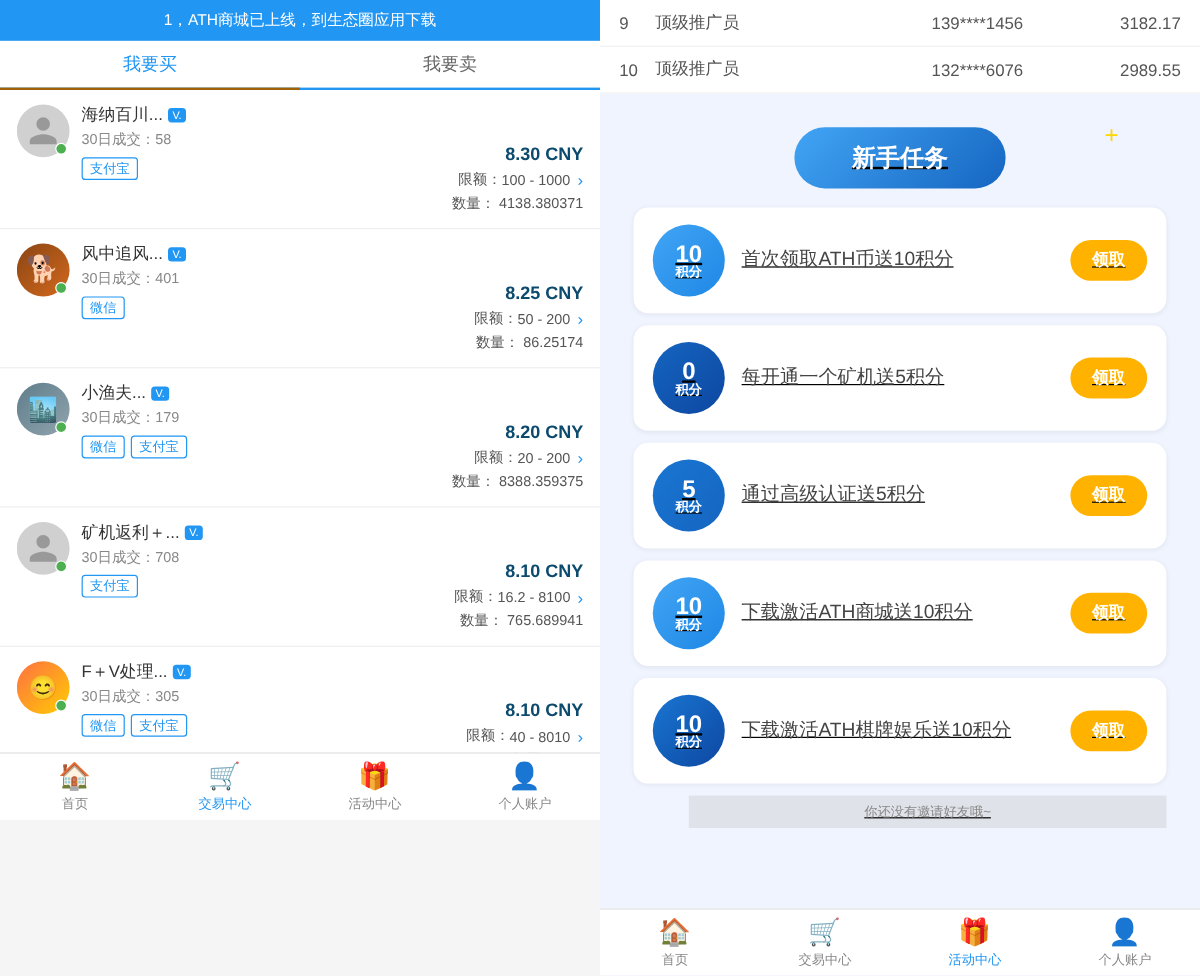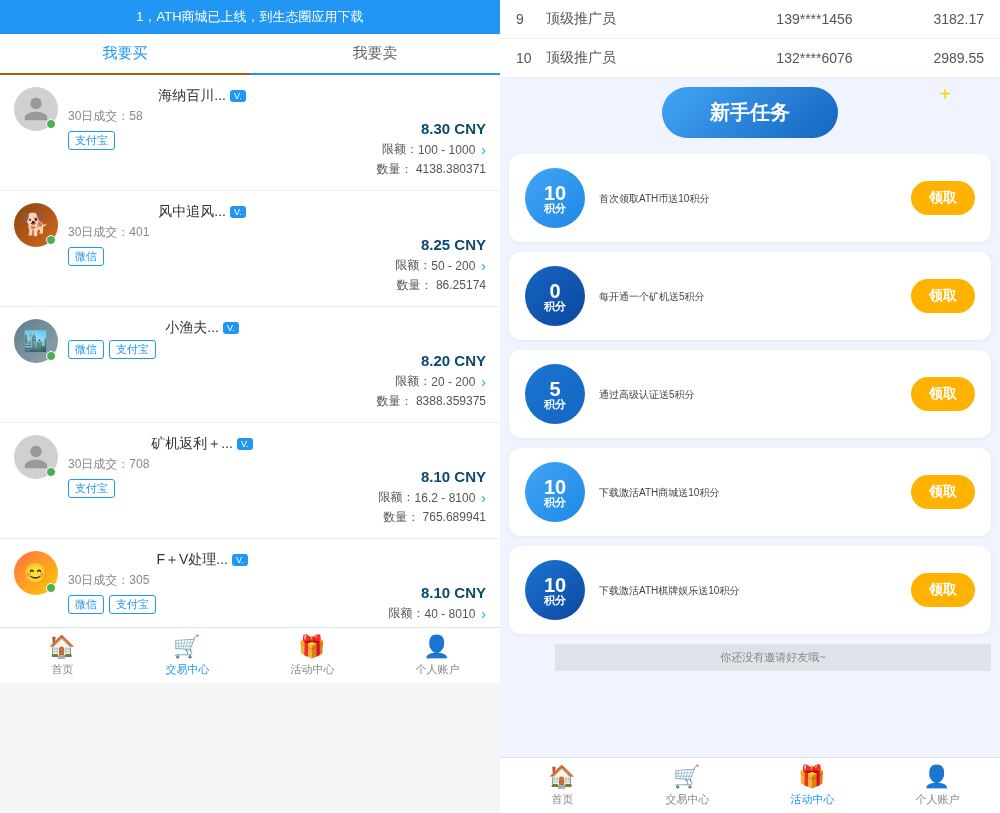--- a/index.html
+++ b/index.html
@@ -93,21 +93,20 @@
     }
 
     .trade-info {
       flex: 1;
     }
 
     .trade-name-row {
       display: flex;
       align-items: center;
       margin-bottom: 3px;
-      justify-content: center;
     }
 
     .trade-name {
       font-size: 14px;
       color: #333;
       font-weight: 500;
     }
 
     .verified-badge {
       background: #2196F3;
@@ -237,22 +236,23 @@
     }
 
     .rank-score {
       min-width: 80px;
       text-align: right;
       color: #555;
     }
 
     .newbie-section {
       flex: 1;
-      padding: 9px;
+      padding: 28px;
       overflow-y: auto;
+      text-decoration: underline;
     }
 
     .newbie-header {
       display: flex;
       justify-content: center;
       margin-bottom: 16px;
       position: relative;
     }
 
     .newbie-btn {
@@ -306,21 +306,21 @@
       font-size: 20px;
       font-weight: 900;
     }
 
     .task-points .pts-label {
       font-size: 11px;
     }
 
     .task-desc {
       flex: 1;
-      font-size: 10px;
+      font-size: 16px;
       color: #444;
       line-height: 1.5;
     }
 
     .task-claim-btn {
       background: #FFB300;
       color: #fff;
       font-size: 14px;
       font-weight: 600;
       padding: 8px 18px;
@@ -456,20 +456,21 @@
       <div class="trade-item">
     <div style="position:relative;margin-right:10px;flex-shrink:0;">
       <div class="avatar-city" style="background:linear-gradient(135deg,#607D8B,#90A4AE);border-radius:50%;width:44px;height:44px;display:flex;align-items:center;justify-content:center;font-size:20px;">🏙️</div>
       <div class="online-dot"></div>
     </div>
     <div class="trade-info">
       <div class="trade-name-row">
         <span class="trade-name">小渔夫...</span>
         <span class="verified-badge">V.</span>
       </div>
+      <div class="trade-stats">30日成交：179</div>
       <div class="payment-tags">
             <span class="payment-tag">微信</span>
             <span class="payment-tag">支付宝</span>
           </div>
     </div>
     <div class="trade-right">
       <div class="trade-price">8.20 CNY</div>
       <div class="trade-limit-row">
         <span>限额：</span>
         <span>20 - 200</span>

